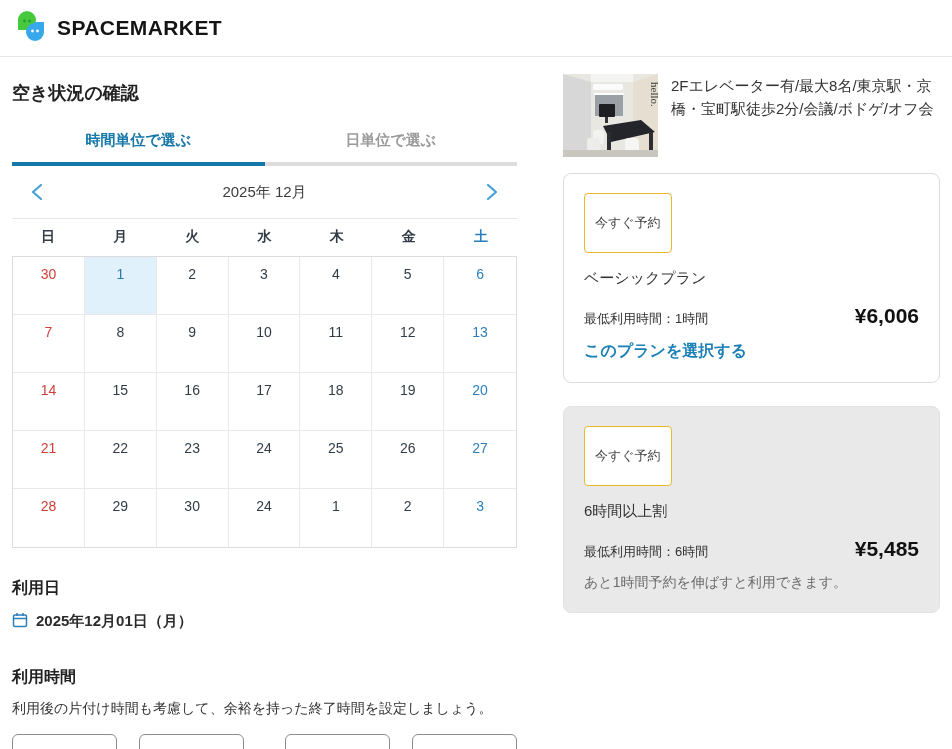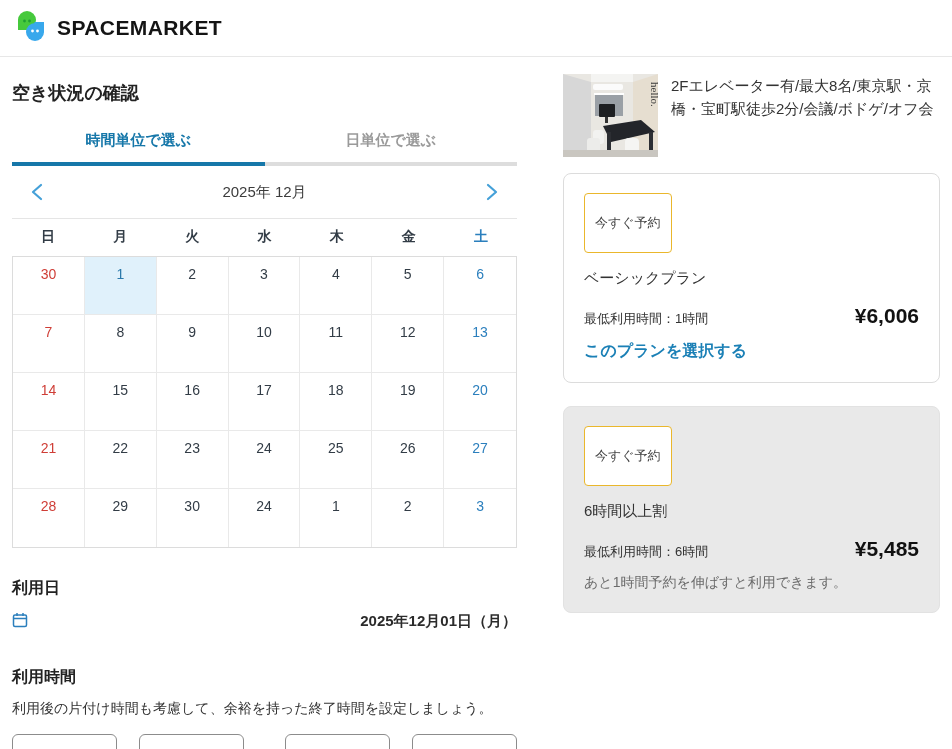--- a/index.html
+++ b/index.html
@@ -50,21 +50,21 @@
   .day:nth-child(7n) { border-right:none; }
   .day:nth-last-child(-n+7) { border-bottom:none; }
   .day.sun { color:#cf3d36; }
   .day.sat { color:#2b7fbd; }
   .day.selected { background:#e0f1fb; color:#2a79ab; }
 
   
   h3.sub-title { font-size:16px; font-weight:800; color:#222; }
   .usage-date-heading { margin-top:30px; }
   .usage-date-row { display:flex; align-items:center; gap:8px; margin-top:13px;
-    font-size:15px; font-weight:700; color:#2b2b2b;justify-content:space-between; }
+    font-size:15px; font-weight:700; color:#2b2b2b; }
   .usage-time-heading { margin-top:36px; }
   .usage-time-note { margin-top:12px; font-size:14px; color:#333; }
 
   .time-row { display:flex; align-items:center; margin-top:16px; }
   .select-wrap { position:relative; width:108px; height:38px; }
   .select-wrap select { appearance:none; -webkit-appearance:none; width:100%;
     height:100%; border:1px solid #8c8c8c; border-radius:6px; background:#fff;
     font-size:15px; color:#222; padding:0 26px 0 11px;
     font-family:"Liberation Sans","DejaVu Sans",sans-serif; cursor:pointer; }
   .time-colon { margin:0 8px; font-size:16px; font-weight:700; color:#333; }

